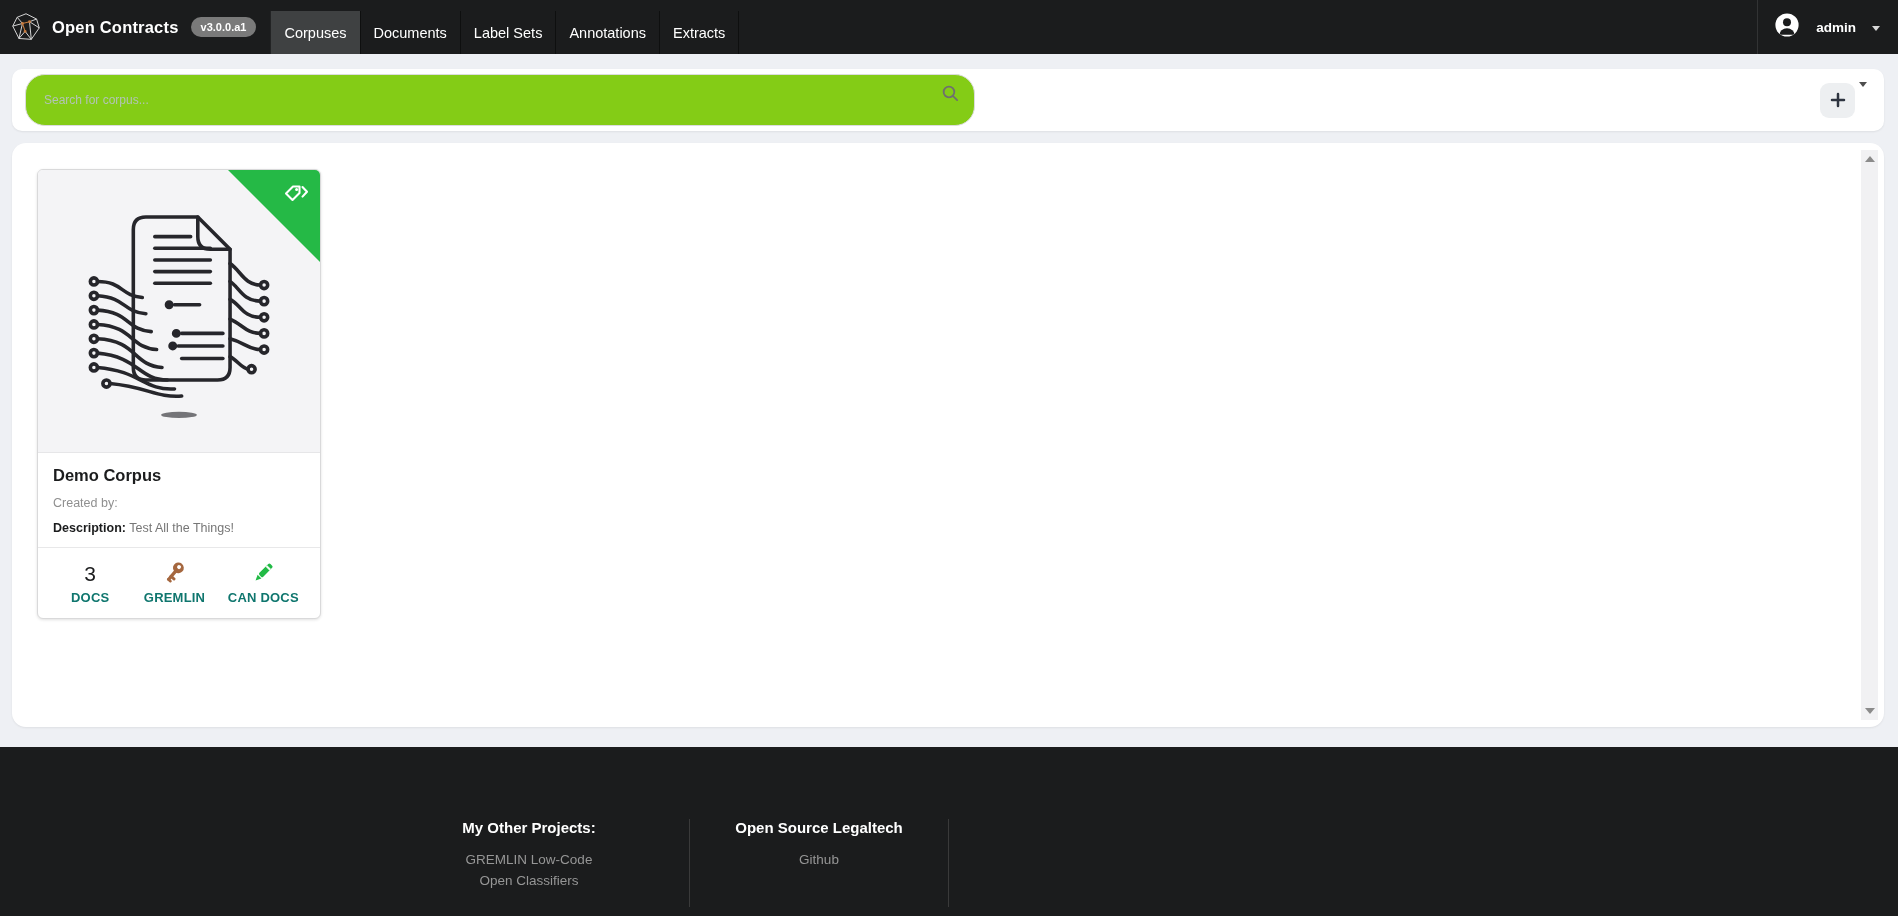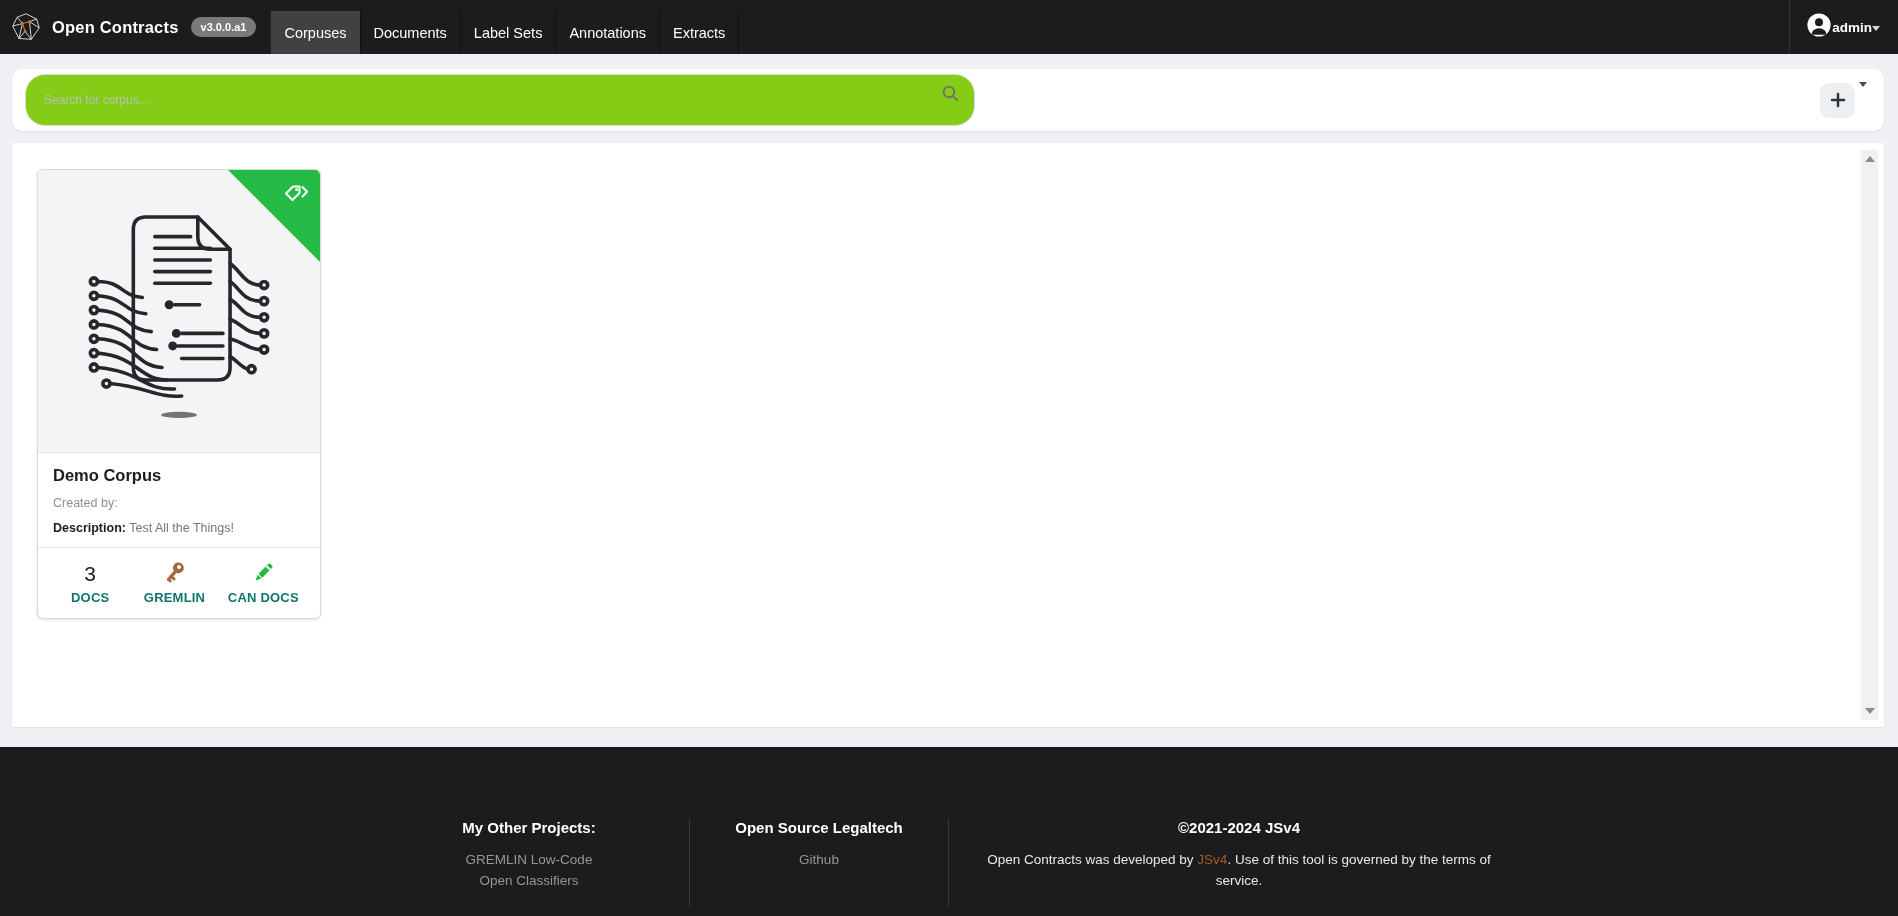--- a/index.html
+++ b/index.html
@@ -23,21 +23,21 @@
   }
   .nav-items { display:flex; align-items:stretch;margin-top:11px; }
   .nav-item {
     color:#fff; font-size:14.5px; display:flex; align-items:center;
     padding:0 13px; cursor:pointer; border-left:1px solid rgba(0,0,0,.45);
     text-decoration:none; white-space:nowrap;
   }
   .nav-item:last-child { border-right:1px solid rgba(0,0,0,.45); }
   .nav-item.active { background:#3f4142; }
   .user-menu {
-    margin-left:auto; display:flex; align-items:center; gap:0;
+    margin-left:auto; display:flex; align-items:center; gap:16px;
     padding:0 18px 0 16px; border-left:1px solid rgba(255,255,255,.1); cursor:pointer;
   }
   .user-name { color:#fff; font-size:13.5px; font-weight:700; }
   .caret-down {
     width:0; height:0; border-left:4.5px solid transparent;
     border-right:4.5px solid transparent; border-top:5px solid #d8d8d8; margin-top:2px;
   }
   
   .search-panel {
     margin:15px 14px 0 12px; height:62px; background:#fff; border-radius:10px;
@@ -57,21 +57,21 @@
     width:35px; height:35px; border:none; border-radius:9px; background:#edeff1;
     display:flex; align-items:center; justify-content:center; cursor:pointer;
   }
   .add-caret {
     position:absolute; top:-1px; right:-12px; width:0; height:0;
     border-left:4px solid transparent; border-right:4px solid transparent;
     border-top:5px solid #4d4d4d; cursor:pointer;
   }
   
   .content-panel {
-    margin:12px 14px 0 12px; height:584px; background:#fff; border-radius:1px;
+    margin:12px 14px 0 12px; height:584px; background:#fff; border-radius:14px;
     box-shadow:0 1px 2px rgba(34,36,38,.08); position:relative; padding:26px 0 0 25px;
   }
   .corpus-card {
     width:284px; background:#fff; border:1px solid #d9d9da; border-radius:6px;
     box-shadow:0 1px 3px rgba(0,0,0,.12); overflow:hidden; cursor:pointer;
   }
   .card-image {
     height:283px; background:#f4f4f6; position:relative;
     display:flex; align-items:center; justify-content:center;
     border-bottom:1px solid #e6e6e8;
@@ -304,21 +304,17 @@
     <div class="footer-cols">
       <div class="fcol-1">
         <div class="ftitle">My Other Projects:</div>
         <a class="flink">GREMLIN Low-Code</a>
         <a class="flink">Open Classifiers</a>
       </div>
       <div class="fcol-2">
         <div class="ftitle">Open Source Legaltech</div>
         <a class="flink">Github</a>
       </div>
-      <div class="fcol-3">
-        <div class="ftitle">©2021-2024 JSv4</div>
-        <p class="fpara"><span>Open Contracts was developed by </span><a>JSv4</a><span>. Use of this tool is governed by the terms of service.</span></p>
-      </div>
     </div>
     <div class="footer-rule"></div>
   </footer>
 
 </div>
 
 </body></html>

